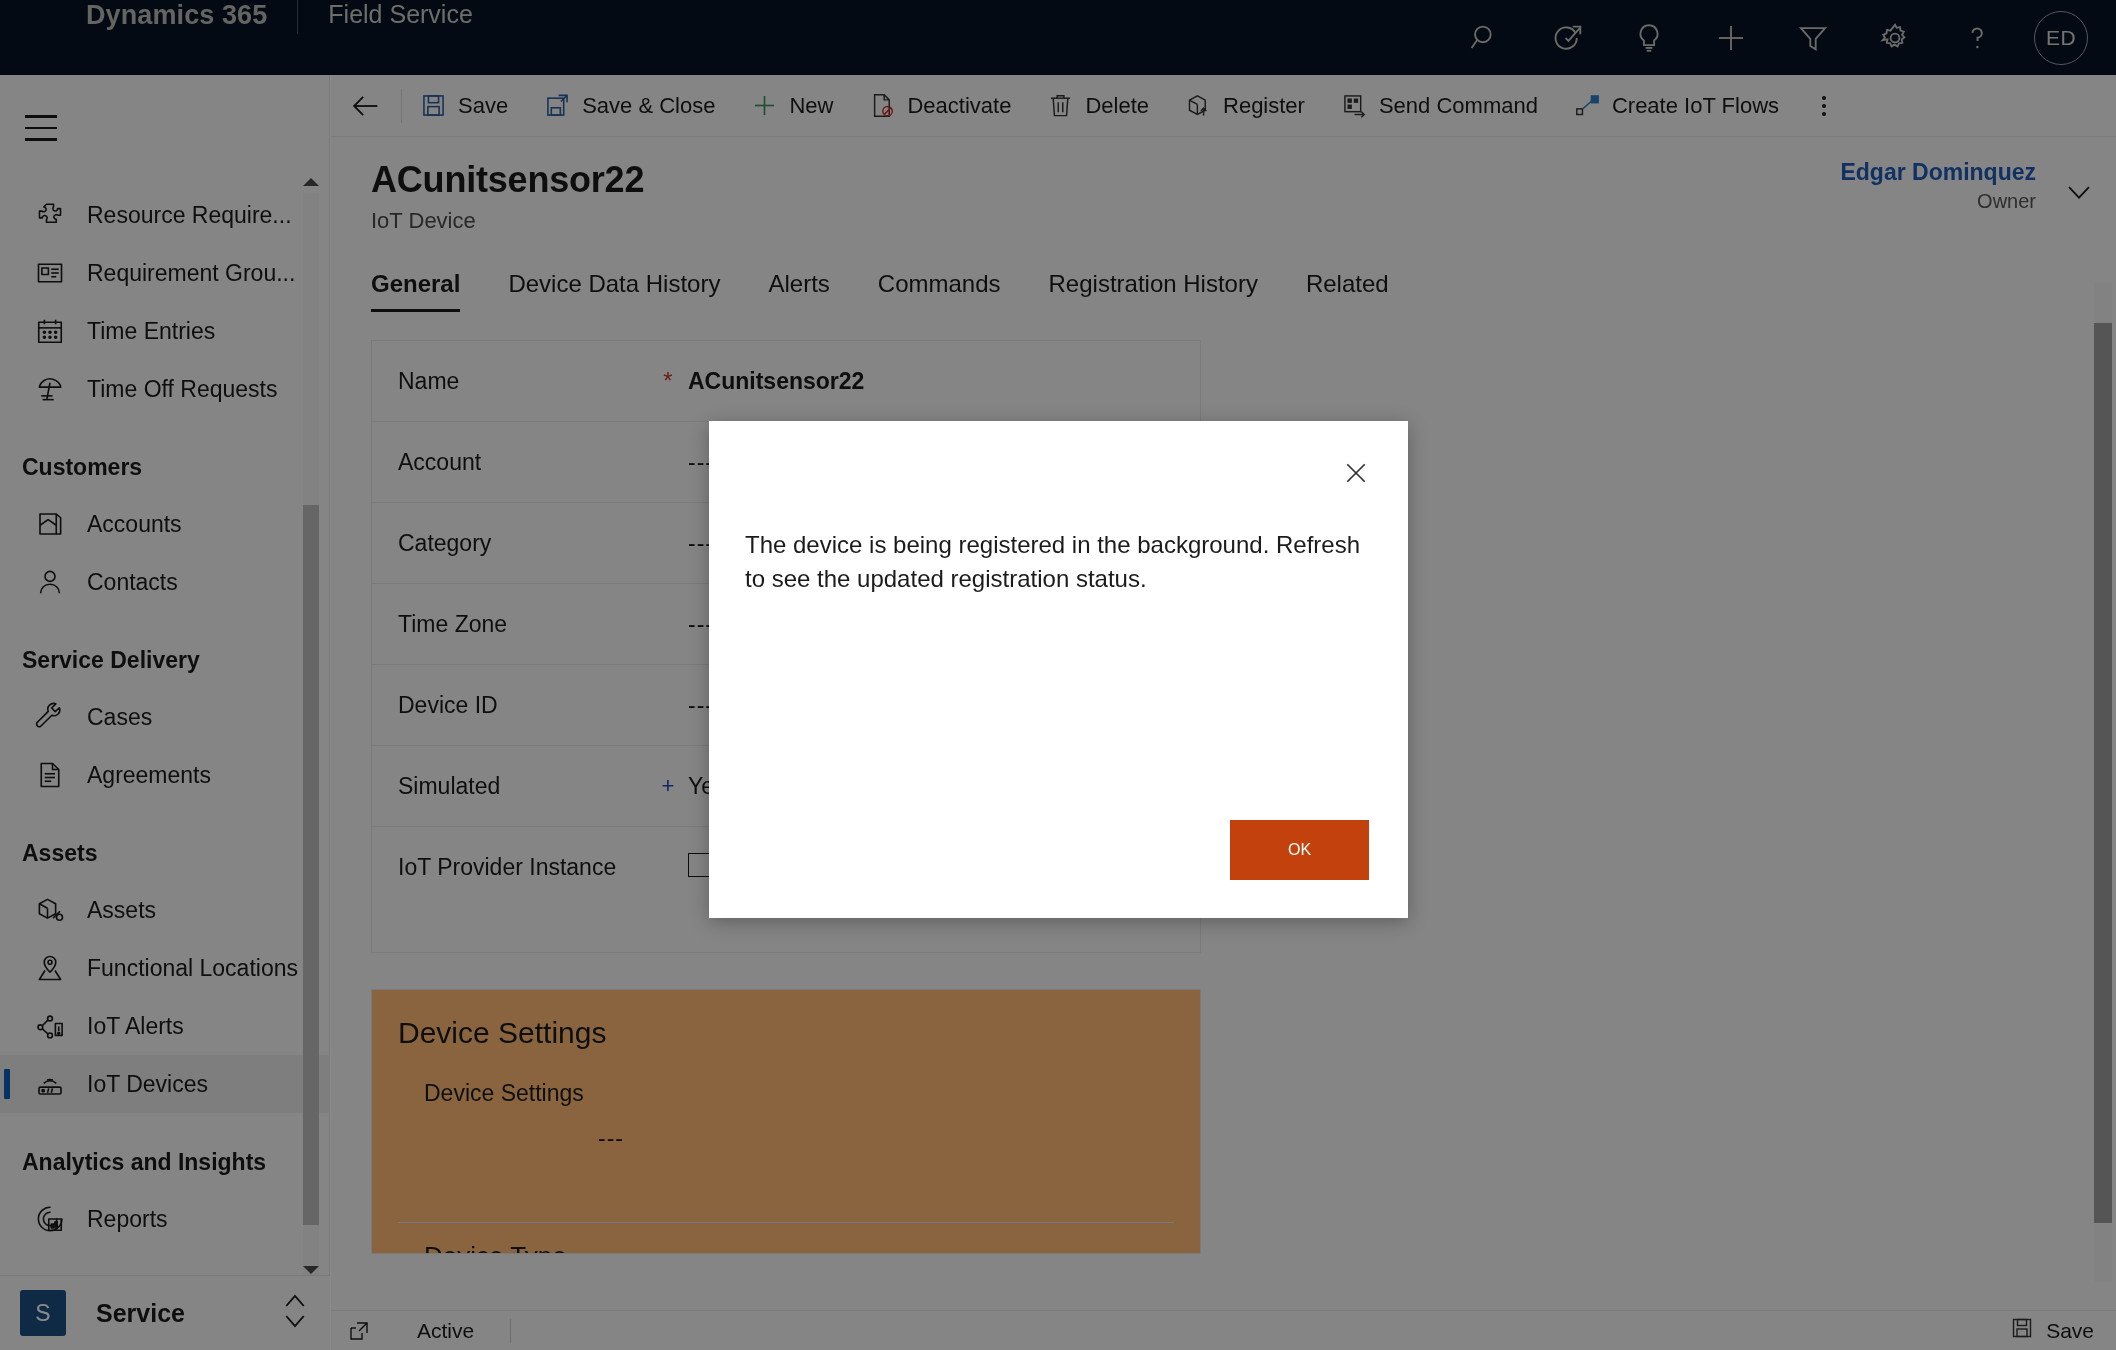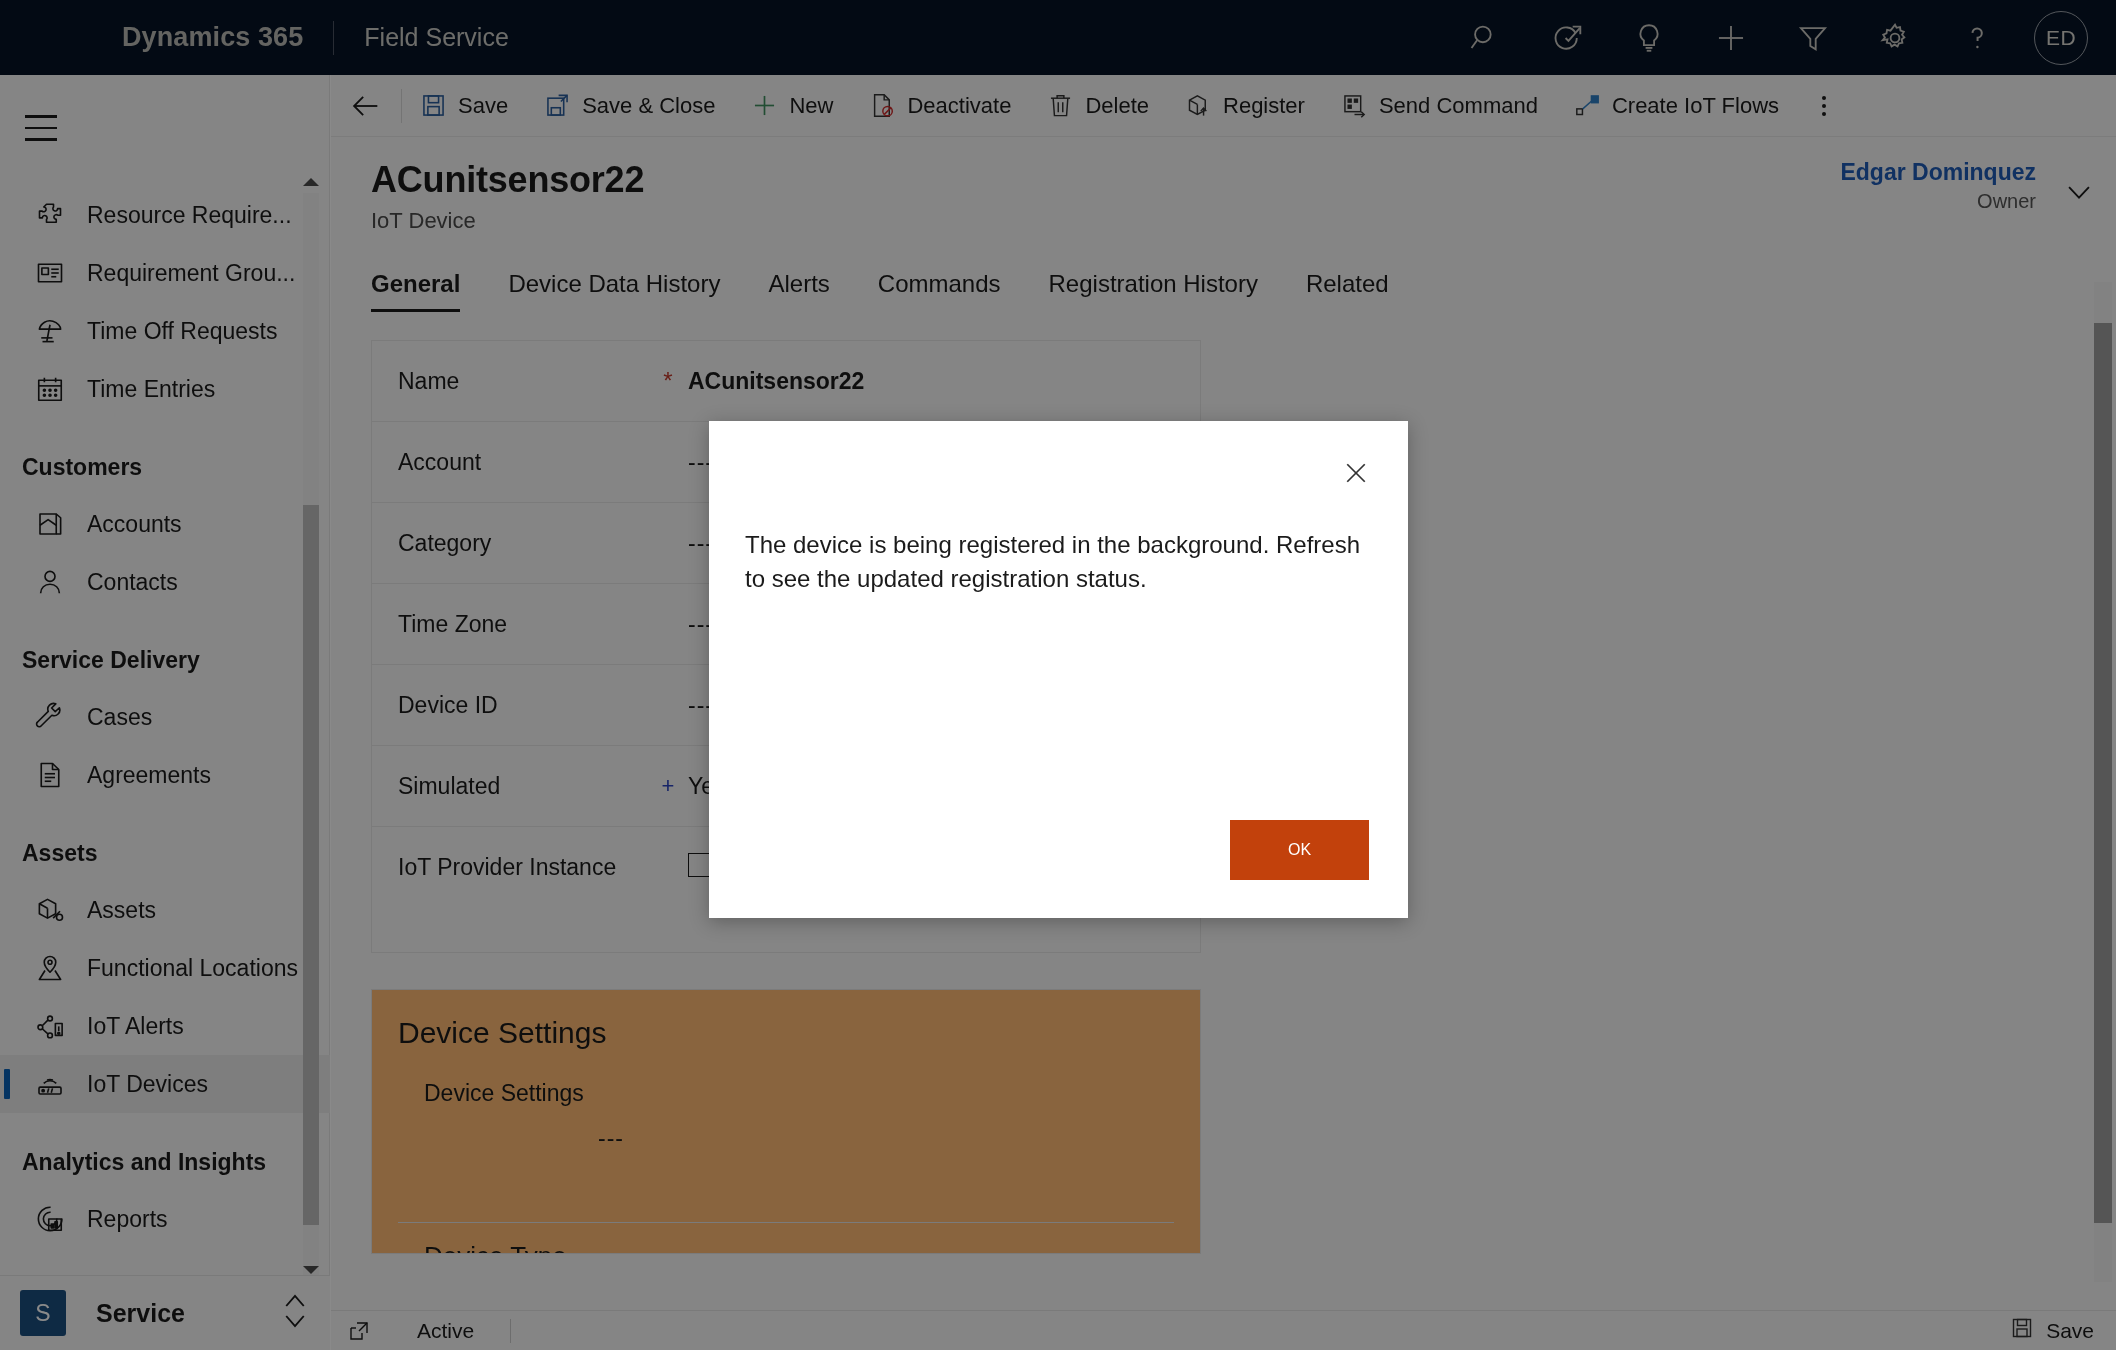--- a/index.html
+++ b/index.html
@@ -11,23 +11,22 @@
   }
 
   
   .dim { position: absolute; inset: 0; background: rgba(0,0,0,0.46); pointer-events: none; z-index: 500; }
 
   #root { position: relative; width: 2116px; height: 1350px; }
 
   
   .topbar {
     position: absolute; top: 0; left: 0; width: 2116px; height: 75px;
-    background: #071426; display: flex; align-items: center;
+    background: #071426; display: flex; 
     z-index: 10;
-    padding-left: 36px;
   }
   .brand {
     color: #b9b9b4; font-size: 27px; font-weight: 600; margin-left: 86px;
     letter-spacing: .1px;
   }
   .brand-sep { width: 1px; height: 34px; background: #4a5260; margin: 0 30px; }
   .app-name { color: #c9c9c4; font-size: 25px; font-weight: 400; }
   .top-icons { margin-left: auto; display: flex; align-items: center; gap: 4px; padding-right: 28px; }
   .ticon {
     width: 78px; height: 75px; display: flex; align-items: center; justify-content: center;
@@ -290,44 +289,44 @@
                 <line x1="13" y1="9" x2="19" y2="9"></line>
                 <line x1="13" y1="12" x2="19" y2="12"></line>
                 <line x1="13" y1="15" x2="17" y2="15"></line>
               </svg>
             </span>
             <span class="navlabel">Requirement Grou...</span>
           </div>
           <div class="navitem">
             <span class="navicon">
               <svg width="30" height="30" viewBox="0 0 24 24" fill="none" stroke="currentColor" stroke-width="1.3" stroke-linejoin="round">
-                <path d="M3.5 10.5c1.2-5 6.2-7.6 10.8-6.3 4 1.1 6.2 4.3 6.2 6.3z"></path>
-                <line x1="12" y1="7" x2="9.5" y2="20"></line>
-                <path d="M5 17.5h9"></path>
-                <path d="M6 20.5h9"></path>
-              </svg>
-            </span>
-            <span class="navlabel">Time Off Requests</span>
-          </div>
-          <div class="navitem">
-            <span class="navicon">
-              <svg width="30" height="30" viewBox="0 0 24 24" fill="none" stroke="currentColor" stroke-width="1.3" stroke-linejoin="round">
                 <rect x="3" y="5" width="18" height="16"></rect>
                 <line x1="3" y1="9.5" x2="21" y2="9.5"></line>
                 <line x1="7.5" y1="3" x2="7.5" y2="6.6"></line>
                 <line x1="16.5" y1="3" x2="16.5" y2="6.6"></line>
                 <circle cx="7.5" cy="13" r="0.8" fill="currentColor"></circle>
                 <circle cx="12" cy="13" r="0.8" fill="currentColor"></circle>
                 <circle cx="16.5" cy="13" r="0.8" fill="currentColor"></circle>
                 <circle cx="7.5" cy="17" r="0.8" fill="currentColor"></circle>
                 <circle cx="12" cy="17" r="0.8" fill="currentColor"></circle>
                 <circle cx="16.5" cy="17" r="0.8" fill="currentColor"></circle>
               </svg>
             </span>
             <span class="navlabel">Time Entries</span>
+          </div>
+          <div class="navitem">
+            <span class="navicon">
+              <svg width="30" height="30" viewBox="0 0 24 24" fill="none" stroke="currentColor" stroke-width="1.3" stroke-linejoin="round">
+                <path d="M3.5 10.5c1.2-5 6.2-7.6 10.8-6.3 4 1.1 6.2 4.3 6.2 6.3z"></path>
+                <line x1="12" y1="7" x2="9.5" y2="20"></line>
+                <path d="M5 17.5h9"></path>
+                <path d="M6 20.5h9"></path>
+              </svg>
+            </span>
+            <span class="navlabel">Time Off Requests</span>
           </div>
           <div class="navgroup">Customers</div>
           <div class="navitem">
             <span class="navicon">
               <svg width="30" height="30" viewBox="0 0 24 24" fill="none" stroke="currentColor" stroke-width="1.3" stroke-linejoin="round">
                 <path d="M4 4h13v16H4z"></path>
                 <path d="M17 4l3.5 3v13H17"></path>
                 <path d="M4 13l6.5-4.5L17 13"></path>
               </svg>
             </span>

